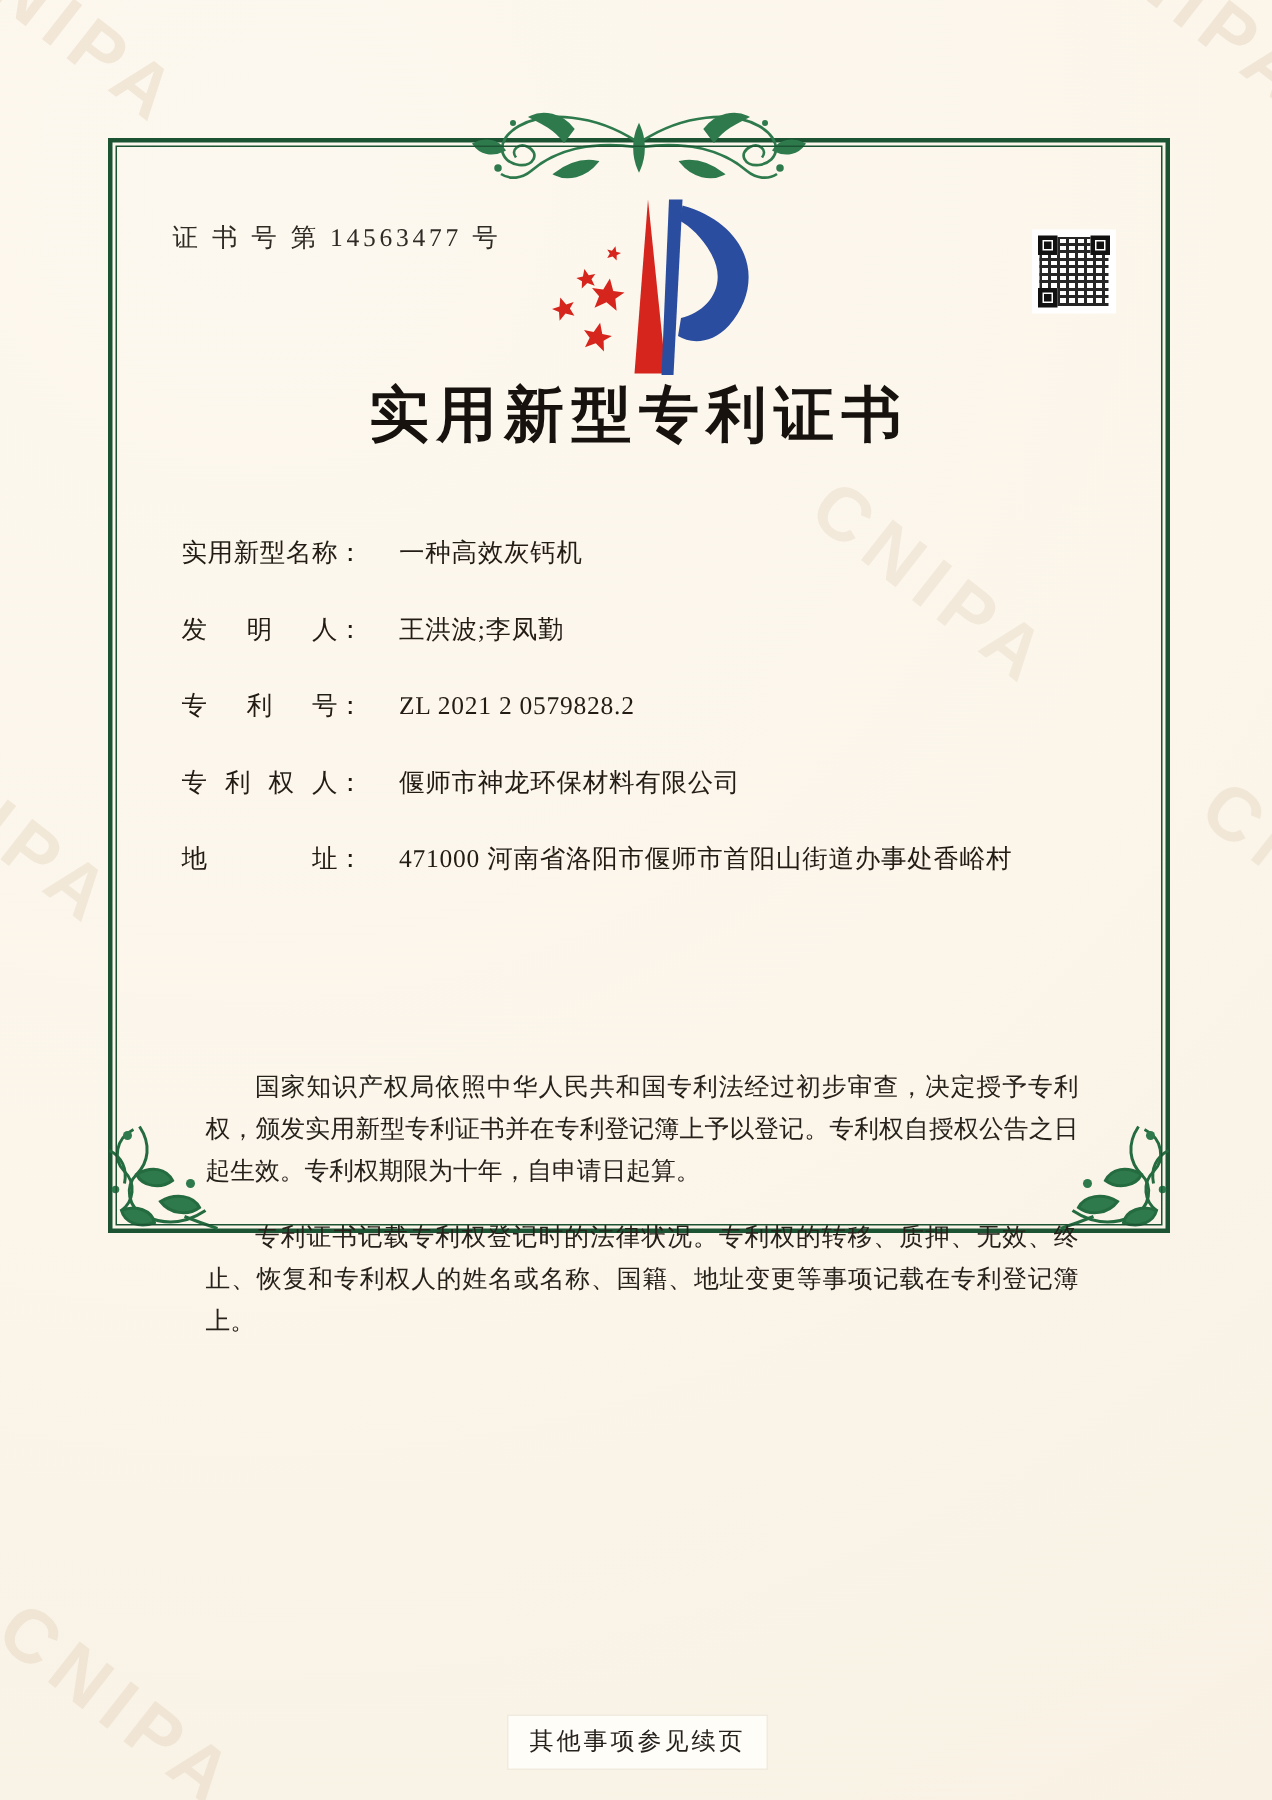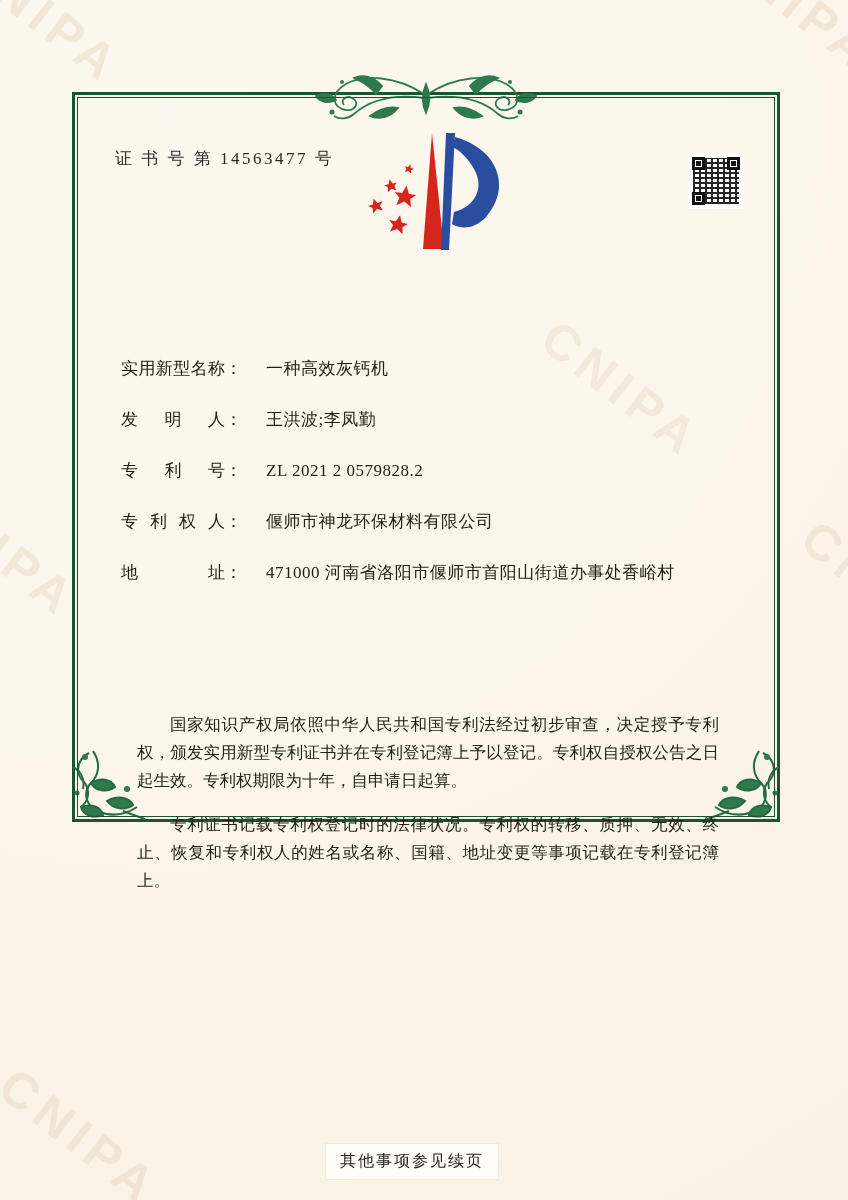--- a/index.html
+++ b/index.html
@@ -60,21 +60,21 @@
       #161616 18px 19px,#fff 19px 21px);}
   .director-title{position:absolute;left:40px;top:98px;font-size:18px;letter-spacing:3px;color:#1e1a14;margin-left:17px;}
   .director-name{position:absolute;left:56px;top:140px;font-size:16px;letter-spacing:3px;color:#1e1a14;}
   .signature{position:absolute;left:169px;top:78px;}
   .seal{position:absolute;left:426px;top:35px;opacity:.96;}
   .seal-date{position:absolute;left:446px;top:172px;width:170px;text-align:center;
              font-size:19px;font-weight:bold;color:#63190f;letter-spacing:1px;}
   .page-num{position:absolute;left:0;right:0;top:234px;text-align:center;
             font-size:15px;letter-spacing:2px;color:#3a332c;}
   
-  .cont-note{position:absolute;left:326px;top:1144px;background:#fffdf8;
+  .cont-note{position:absolute;left:339px;top:1144px;background:#fffdf8;
              padding:7px 14px;font-size:16px;letter-spacing:2px;color:#26211b;
              box-shadow:0 0 0 1px rgba(0,0,0,0.03);text-align:right;}
 </style>
 </head>
 <body>
 
 <div class="page">
 
   <span class="wm wm1">CNIPA</span>
   <span class="wm wm2">CNIPA</span>
@@ -150,20 +150,21 @@
       </g>
     </svg>
 
     <div class="qr">
       <div class="qr-noise"></div>
       <div class="qr-finder qr-tl"></div>
       <div class="qr-finder qr-tr"></div>
       <div class="qr-finder qr-bl"></div>
     </div>
 
+    <div class="title">实用新型专利证书</div>
 
     <div class="fields">
       <div class="f-row">
         <span class="f-label">实用新型名称</span><span class="f-colon">：</span><span class="f-value">一种高效灰钙机</span>
       </div>
       <div class="f-row">
         <span class="f-label">发明人</span><span class="f-colon">：</span><span class="f-value">王洪波;李凤勤</span>
       </div>
       <div class="f-row">
         <span class="f-label">专利号</span><span class="f-colon">：</span><span class="f-value">ZL 2021 2 0579828.2</span>

